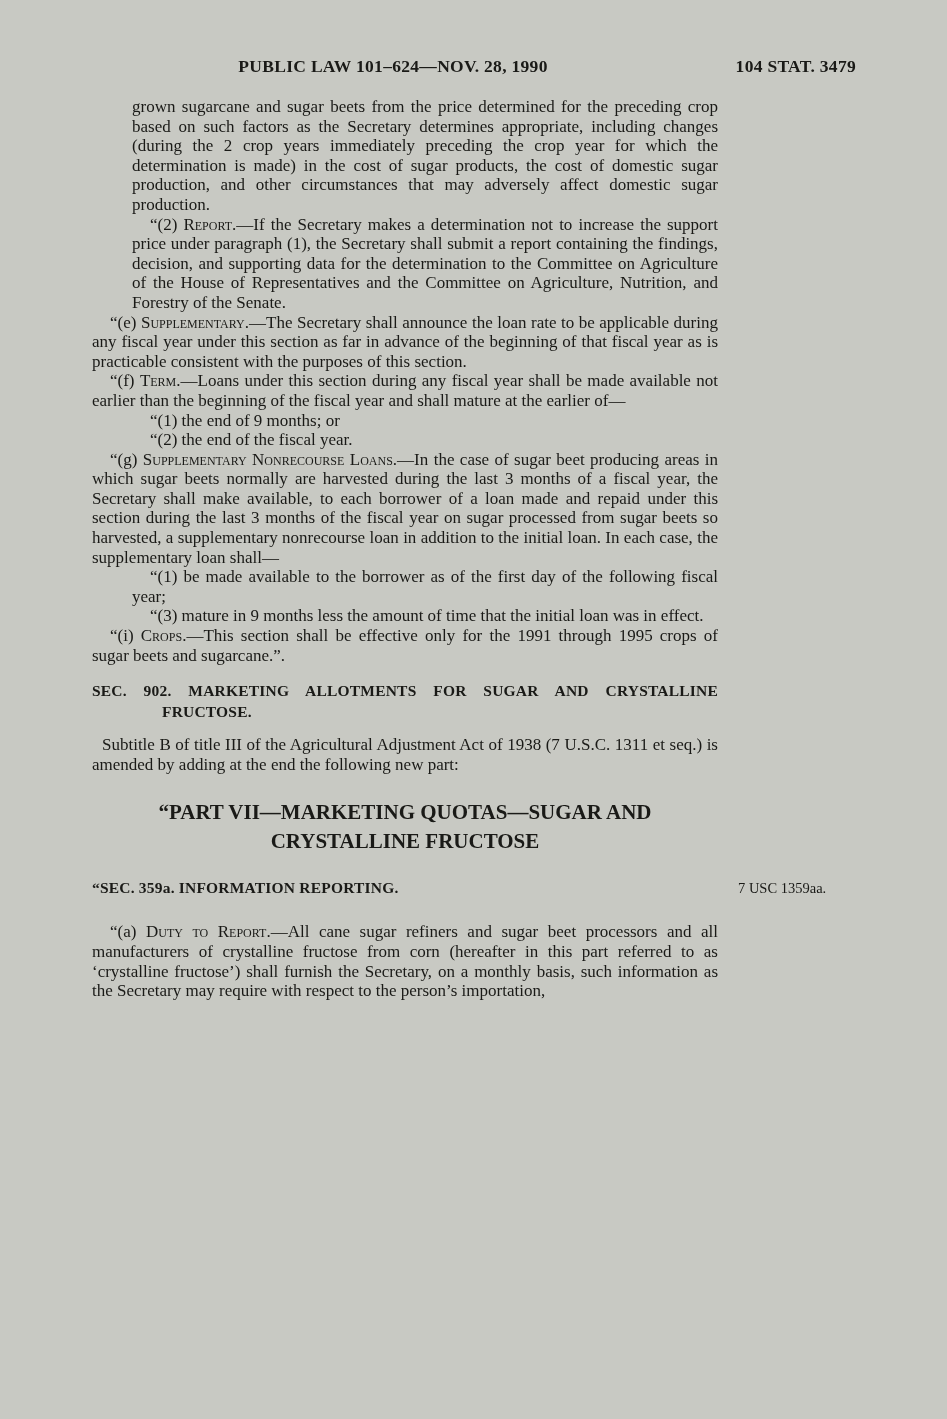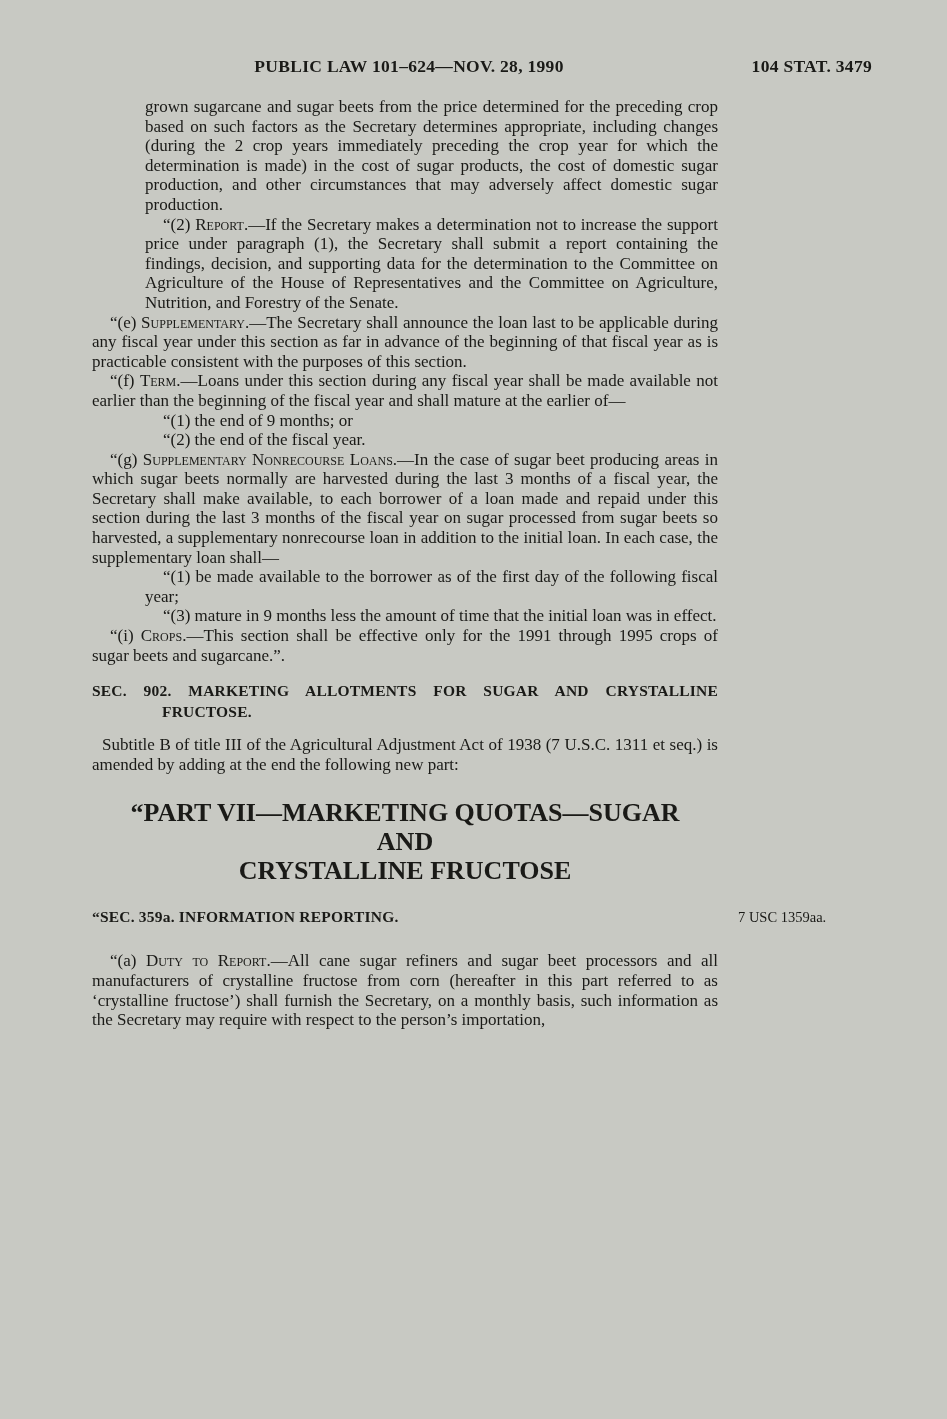--- a/index.html
+++ b/index.html
@@ -13,21 +13,21 @@
     color: #1a1a17;
     overflow: hidden;
   }
   .page {
     position: absolute;
     inset: 0;
   }
   
   .header {
     position: absolute;
-    left: 96px;
+    left: 80px;
     top: 56px;
     width: 776px;
     height: 24px;
     font-weight: bold;
     font-size: 17.5px;
   }
   .header-title {
     position: absolute;
     left: 0;
     width: 626px;
@@ -43,21 +43,21 @@
   .body {
     position: absolute;
     left: 92px;
     top: 97px;
     width: 626px;
     font-size: 17px;
     line-height: 19.6px;
     text-align: justify;
   }
   .para { margin: 0; }
-  .para.lvl1 { margin-left: 53px; }
+  .para.lvl1 { margin-left: 40px; }
   .para.fi { text-indent: 18px; }
   .sc { font-variant: small-caps; }
   
   .sec-heading {
     margin-top: 15px;
     font-weight: bold;
     font-size: 15.5px;
     line-height: 21px;
     letter-spacing: 0.2px;
   }
@@ -74,21 +74,21 @@
     margin-top: 13px;
     text-indent: 10px;
   }
   
   .part-heading {
     margin: 24px auto 0 auto;
     width: 560px;
     text-align: center;
     text-align-last: center;
     font-weight: bold;
-    font-size: 26px;
+    font-size: 21px;
     line-height: 29px;
   }
   
   .sec359a-row {
     position: relative;
     margin-top: 22px;
     height: 22px;
   }
   .sec359a-heading {
     font-weight: bold;
@@ -118,21 +118,21 @@
   <div class="header">
     <div class="header-title">PUBLIC LAW 101–624—NOV. 28, 1990</div>
     <div class="header-stat">104 STAT. 3479</div>
   </div>
 
   <div class="body">
 
     <div>
         <p class="para lvl1"><span>grown sugarcane and sugar beets from the price determined for the preceding crop based on such factors as the Secretary determines appropriate, including changes (during the 2 crop years immediately preceding the crop year for which the determination is made) in the cost of sugar products, the cost of domestic sugar production, and other circumstances that may adversely affect domestic sugar production.</span></p>
         <p class="para lvl1 fi"><span>“(2) </span><span class="sc">Report</span><span>.—If the Secretary makes a determination not to increase the support price under paragraph (1), the Secretary shall submit a report containing the findings, decision, and supporting data for the determination to the Committee on Agriculture of the House of Representatives and the Committee on Agriculture, Nutrition, and Forestry of the Senate.</span></p>
-        <p class="para lvl0 fi"><span>“(e) </span><span class="sc">Supplementary</span><span>.—The Secretary shall announce the loan last to be applicable during any fiscal year under this section as far in advance of the beginning of that fiscal year as is practicable consistent with the purposes of this section.</span></p>
+        <p class="para lvl0 fi"><span>“(e) </span><span class="sc">Supplementary</span><span>.—The Secretary shall announce the loan rate to be applicable during any fiscal year under this section as far in advance of the beginning of that fiscal year as is practicable consistent with the purposes of this section.</span></p>
         <p class="para lvl0 fi"><span>“(f) </span><span class="sc">Term</span><span>.—Loans under this section during any fiscal year shall be made available not earlier than the beginning of the fiscal year and shall mature at the earlier of—</span></p>
         <p class="para lvl1 fi"><span>“(1) the end of 9 months; or</span></p>
         <p class="para lvl1 fi"><span>“(2) the end of the fiscal year.</span></p>
         <p class="para lvl0 fi"><span>“(g) </span><span class="sc">Supplementary Nonrecourse Loans</span><span>.—In the case of sugar beet producing areas in which sugar beets normally are harvested during the last 3 months of a fiscal year, the Secretary shall make available, to each borrower of a loan made and repaid under this section during the last 3 months of the fiscal year on sugar processed from sugar beets so harvested, a supplementary nonrecourse loan in addition to the initial loan. In each case, the supplementary loan shall—</span></p>
         <p class="para lvl1 fi"><span>“(1) be made available to the borrower as of the first day of the following fiscal year;</span></p>
         <p class="para lvl1 fi"><span>“(3) mature in 9 months less the amount of time that the initial loan was in effect.</span></p>
         <p class="para lvl0 fi"><span>“(i) </span><span class="sc">Crops</span><span>.—This section shall be effective only for the 1991 through 1995 crops of sugar beets and sugarcane.”.</span></p>
       </div>
 
     <div class="sec-heading">

